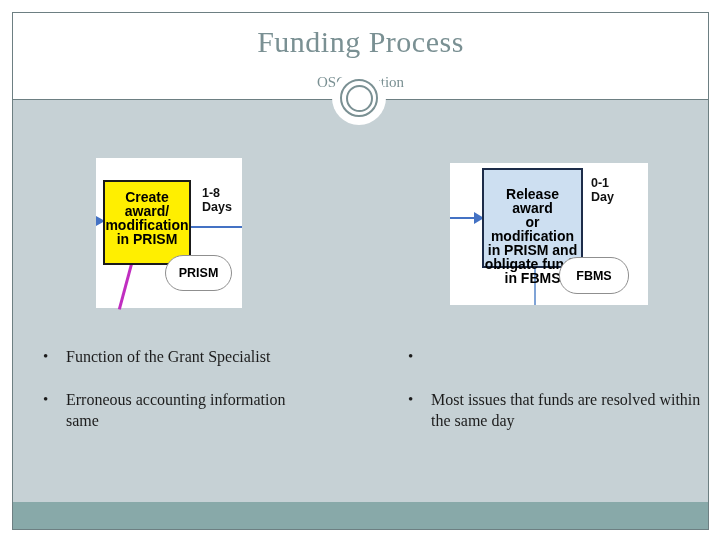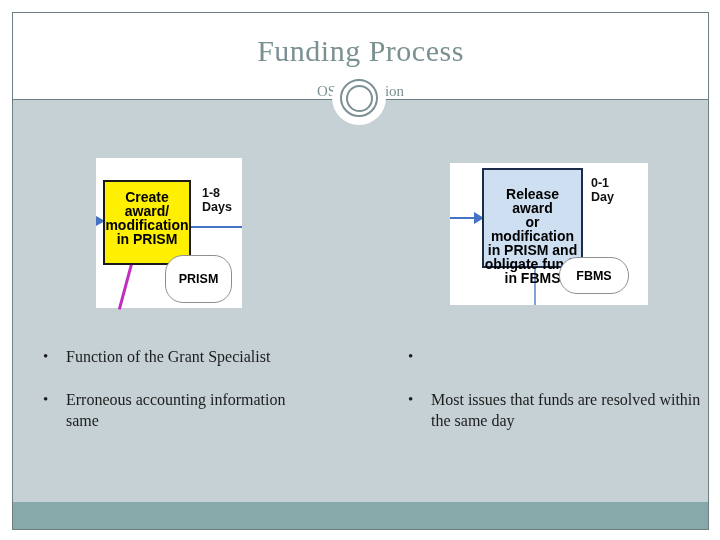--- a/index.html
+++ b/index.html
@@ -8,21 +8,21 @@
     --yellow-box:#ffef00; --yellow-box-border:#1a1a1a; --blue-box:#cddff1;
     --blue-box-border:#1d2c49; --magenta:#c02ec0; --stadium-border:#8f8f8f; --figure-bg:#ffffff;
   }
   *{margin:0;padding:0;box-sizing:border-box;}
   html,body{width:720px;height:540px;}
   body{background:#ffffff;font-family:"Liberation Serif","DejaVu Serif",serif;overflow:hidden;}
   .canvas{position:relative;width:720px;height:540px;background:#fff;}
   .frame{position:absolute;left:12px;top:12px;width:697px;height:518px;
          border:1px solid var(--frame-border);background:#fff;}
   
-  .header{position:absolute;left:0;top:16px;width:695px;height:86px;text-align:center;padding-top:5px;}
+  .header{position:absolute;left:0;top:7px;width:695px;height:86px;text-align:center;padding-top:5px;}
   .title{font-size:30px;font-weight:normal;color:var(--title);line-height:1.1;letter-spacing:.5px;}
   .subtitle{font-size:15px;font-weight:normal;color:var(--title);line-height:1.1;margin-top:16px;}
   .divider{position:absolute;left:0;top:86px;width:695px;height:1px;background:var(--frame-border);}
   .ornament-halo{position:absolute;left:319px;top:58px;width:54px;height:54px;border-radius:50%;
                  background:#fff;z-index:2;}
   .ornament{position:absolute;left:327px;top:66px;width:38px;height:38px;border-radius:50%;
             border:2px solid var(--title);background:#fff;z-index:3;
             display:flex;align-items:center;justify-content:center;}
   .ornament-inner{width:27px;height:27px;border-radius:50%;border:2px solid var(--title);background:#fff;}
   
@@ -52,21 +52,21 @@
             background:var(--magenta);transform:rotate(15deg);transform-origin:top center;z-index:1;}
   .arrow-line-right{position:absolute;left:0;top:54px;width:27px;height:2px;background:var(--flow-blue);z-index:1;}
   .arrow-head-right{position:absolute;left:24px;top:49px;width:0;height:0;
             border-top:6px solid transparent;border-bottom:6px solid transparent;
             border-left:10px solid var(--flow-blue);z-index:1;}
   .vline-right{position:absolute;left:84px;top:104px;width:2px;height:38px;background:var(--flow-blue-light);z-index:1;}
   .stadium{position:absolute;background:#fff;border:1.5px solid var(--stadium-border);
            border-radius:18px;display:flex;align-items:center;justify-content:center;
            font-family:"Liberation Sans","DejaVu Sans",sans-serif;font-weight:bold;
            font-size:12.5px;color:#000;z-index:3;}
-  .stadium-left{left:69px;top:97px;width:67px;height:48px;}
+  .stadium-left{left:69px;top:97px;width:67px;height:36px;}
   .stadium-right{left:109px;top:94px;width:70px;height:37px;text-align:right;}
   
   .bullets{position:absolute;list-style:none;z-index:2;font-size:16px;line-height:21px;color:var(--text);}
   .bullets-left{left:30px;top:333px;width:320px;}
   .bullets-right{left:395px;top:333px;width:300px;}
   .bullets li{display:flex;margin-bottom:22px;}
   .bullet-marker{width:23px;flex:0 0 23px;font-size:15px;}
   .bullets-left .bullet-text{max-width:255px;}
   .bullets-right .bullet-text{max-width:275px;}
 </style>

